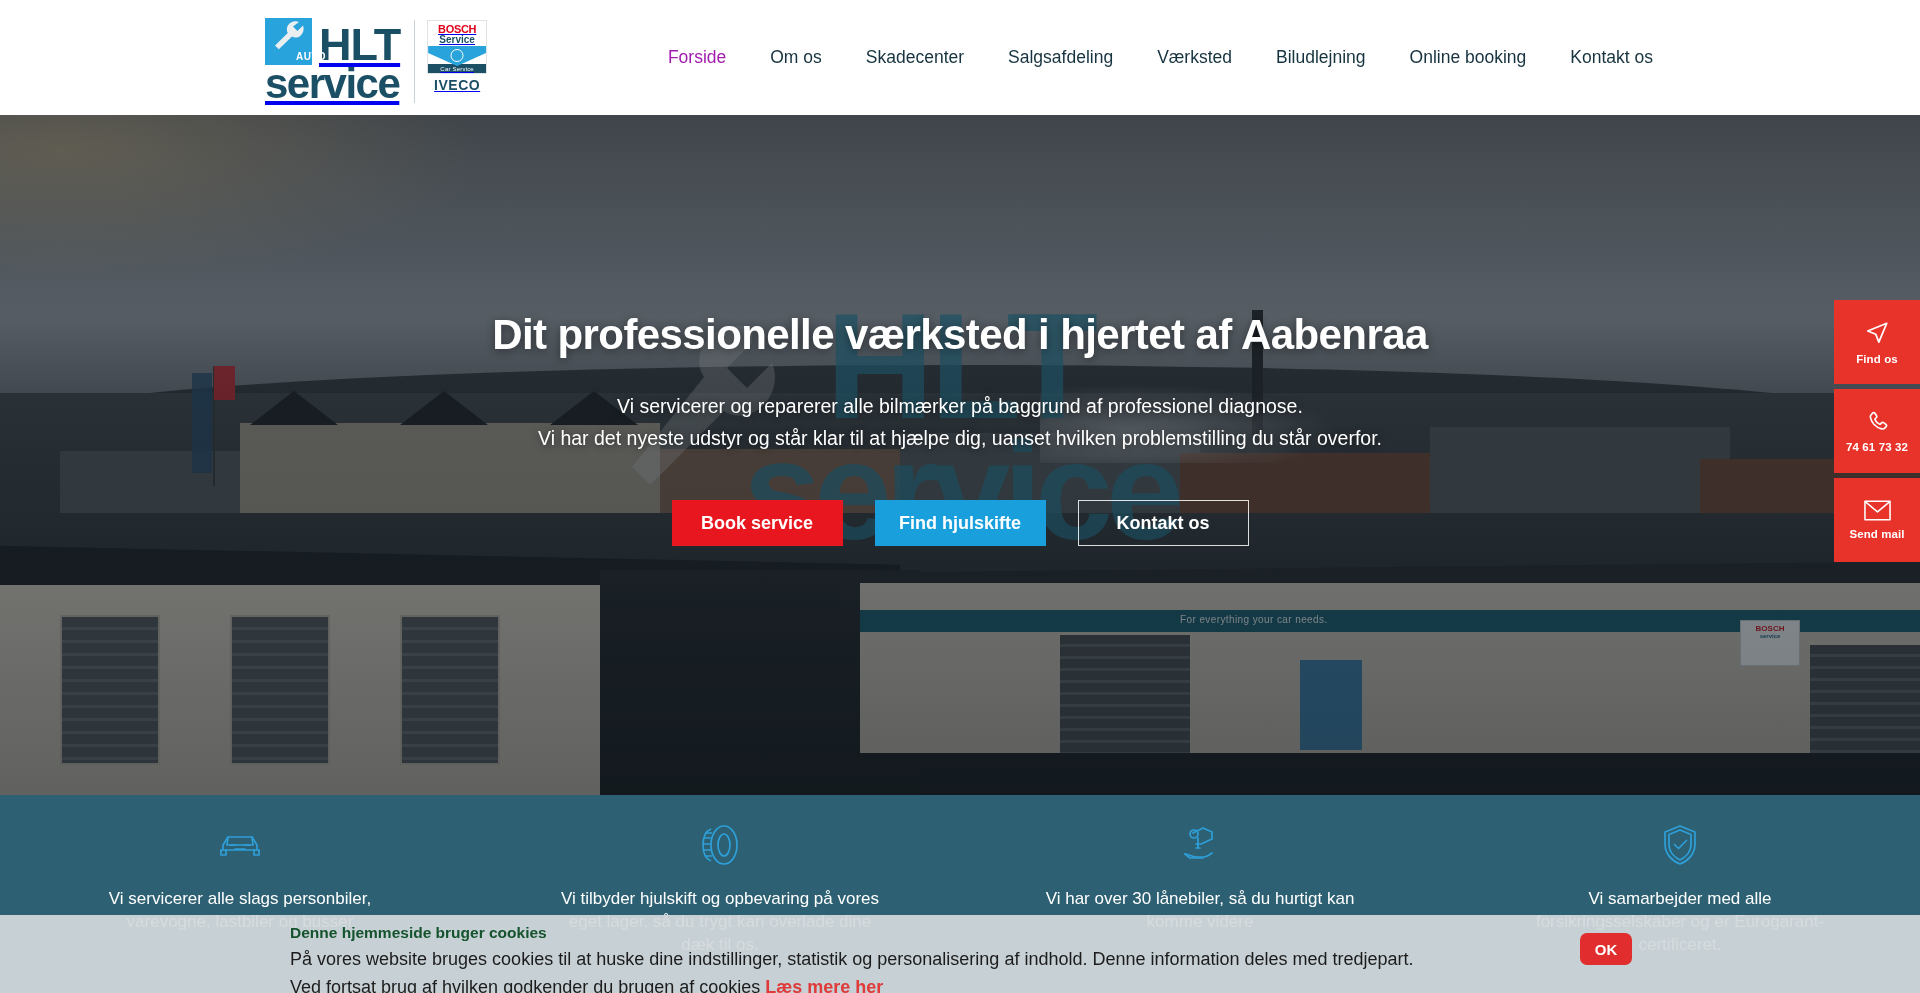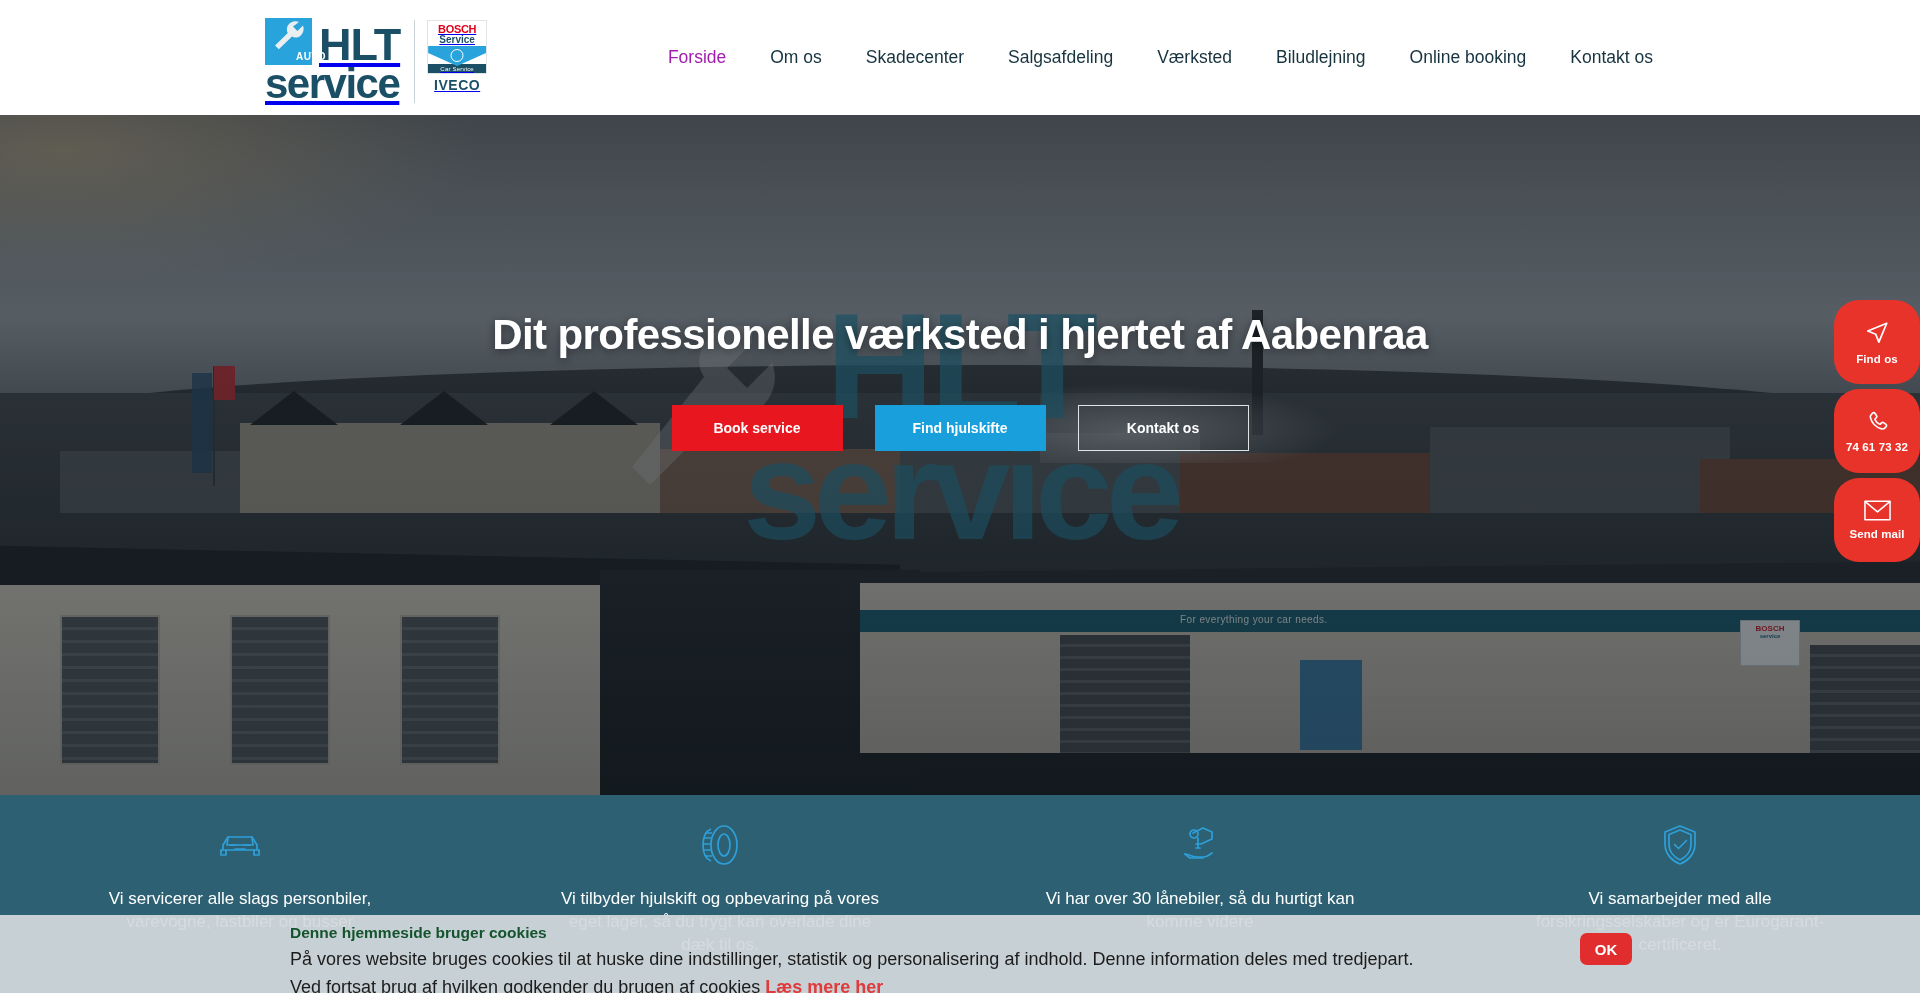--- a/index.html
+++ b/index.html
@@ -202,37 +202,37 @@
   .hero-title {
     color:#fff; font-size:42px; font-weight:bold; letter-spacing:-.6px;
     text-shadow:0 2px 10px rgba(0,0,0,.45);
   }
   .hero-sub {
     color:#ffffff; font-size:19.5px; line-height:32px; text-align:center;
     margin-top:31px; text-shadow:0 1px 6px rgba(0,0,0,.5);
   }
   .hero-buttons { display:flex; gap:32px; margin-top:46px; }
   .btn {
-    border:none; cursor:pointer; color:#fff; font-size:14px; font-weight:bold;
+    border:none; cursor:pointer; color:#fff; font-size:18px; font-weight:bold;
     width:171px; height:46px; display:flex; align-items:center; justify-content:center;
     font-family:"Liberation Sans", sans-serif;
   }
   .btn-red { background:#e8161f; }
   .btn-blue { background:#19a0dc; }
   .btn-outline { background:transparent; border:1.5px solid rgba(255,255,255,.85); }
 
   
   .rail {
     position:absolute; right:0; top:300px; z-index:70;
     display:flex; flex-direction:column; gap:5px; width:86px;
   }
   .rail-item {
     background:#e8332b; color:#fff; height:84px;
     display:flex; flex-direction:column; align-items:center; justify-content:center;
-    gap:7px; cursor:pointer; text-decoration:none;border-radius:25px;
+    gap:7px; cursor:pointer; text-decoration:none;
   }
   .rail-label { font-size:11.5px; font-weight:bold; letter-spacing:.1px; }
 
   
   .features {
     position:absolute; left:0; top:795px; width:1920px; height:198px;
     background:rgba(15,74,95,.88);
     display:flex; z-index:20;
   }
   .feature {
@@ -362,20 +362,24 @@
         </svg>
         <div class="wm-hlt">HLT</div>
         <div class="wm-service">service</div>
       </div>
 
       <div class="hero-tint"></div>
     </div>
 
     <div class="hero-content">
       <h1 class="hero-title">Dit professionelle værksted i hjertet af Aabenraa</h1>
+      <p class="hero-sub">
+        <span>Vi servicerer og reparerer alle bilmærker på baggrund af professionel diagnose.</span><br>
+        <span>Vi har det nyeste udstyr og står klar til at hjælpe dig, uanset hvilken problemstilling du står overfor.</span>
+      </p>
       <div class="hero-buttons">
         <button class="btn btn-red">Book service</button>
         <button class="btn btn-blue">Find hjulskifte</button>
         <button class="btn btn-outline">Kontakt os</button>
       </div>
     </div>
   </section>
 
   <aside class="rail">
     <a class="rail-item" href="#">

